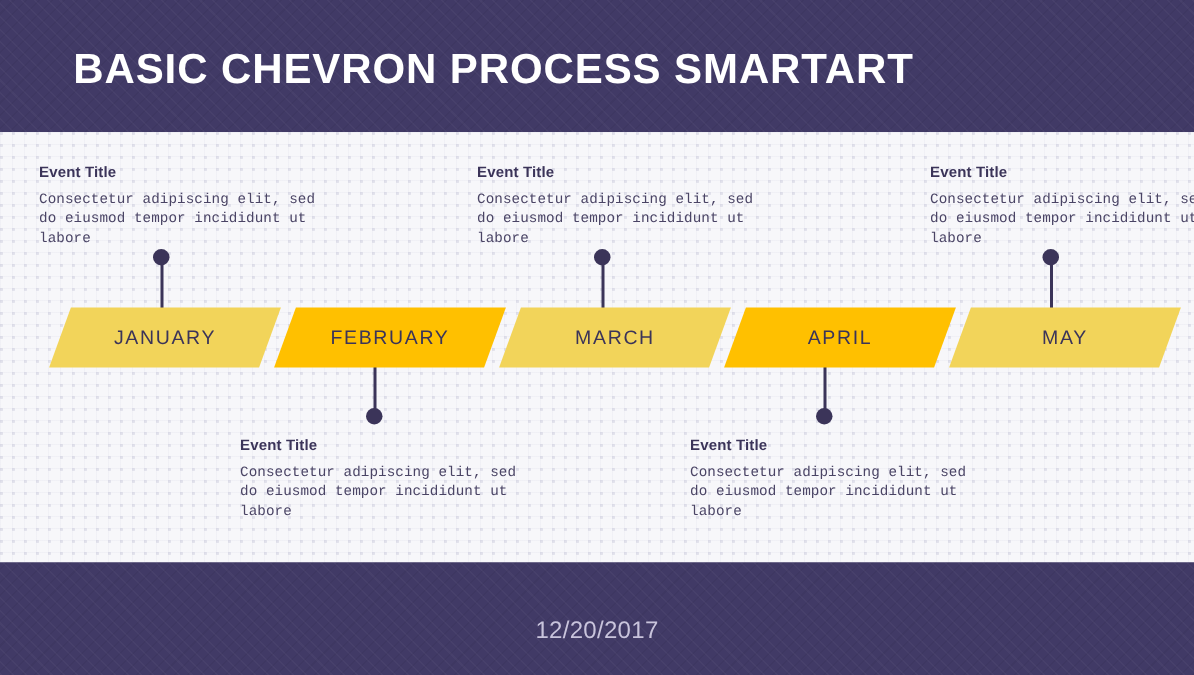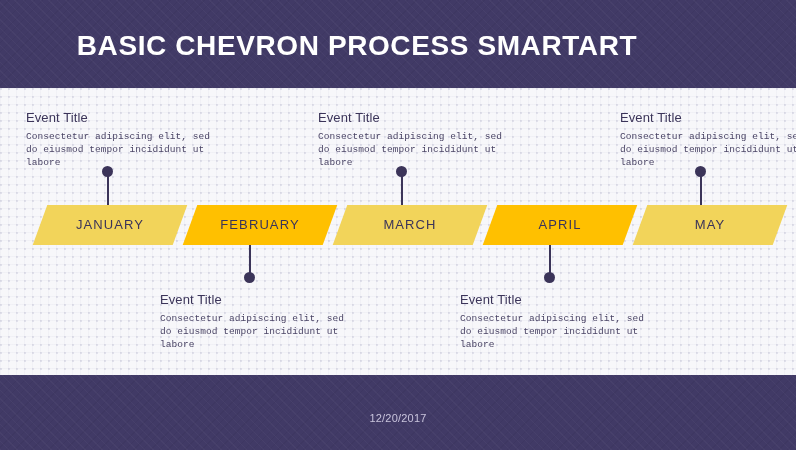--- a/index.html
+++ b/index.html
@@ -30,27 +30,26 @@
       linear-gradient(to right, rgba(140,140,180,.055) 1px, transparent 1px),
       linear-gradient(to bottom, rgba(140,140,180,.055) 1px, transparent 1px);
     background-size:8px 8px, 8px 8px, 8px 8px;
   }
 
   
   .title{
     position:absolute;left:0;top:30px;width:658px;text-align:center;
     color:#FFFFFF;font-size:28px;font-weight:bold;letter-spacing:.6px;
     font-family:"Liberation Sans", sans-serif;
-    padding-left:28px;
   }
 
   
   .date{
     position:absolute;left:0;top:412px;width:796px;text-align:center;
-    color:#C9C4DC;font-size:11px;letter-spacing:.2px;
+    color:#C9C4DC;font-size:16px;letter-spacing:.2px;
   }
 
   
   .chev-band{position:absolute;left:0;top:205px;width:796px;height:40px;}
   .chev{
     position:absolute;top:0;height:40px;
     transform:skewX(-20deg);
   }
   .chev .chev-label{
     display:block;width:100%;height:40px;line-height:40px;text-align:center;
@@ -59,21 +58,21 @@
     font-family:"Liberation Sans", sans-serif;
   }
 
   
   .stem{position:absolute;width:2px;background:#3B3459;}
   .dot{position:absolute;width:11px;height:11px;border-radius:50%;background:#3B3459;}
 
   
   .event{position:absolute;width:190px;}
   .ev-title{
-    color:#3B3459;font-size:13px;font-weight:normal;margin:0 0 5px 0;
+    color:#3B3459;font-size:10px;font-weight:bold;margin:0 0 5px 0;
     letter-spacing:.1px;
   }
   .ev-body{
     color:#4A4465;font-size:9.5px;line-height:13px;margin:0;letter-spacing:.05px;font-family:Liberation Mono, monospace;
   }
 </style>
 </head>
 <body>
 
 <div class="slide">

